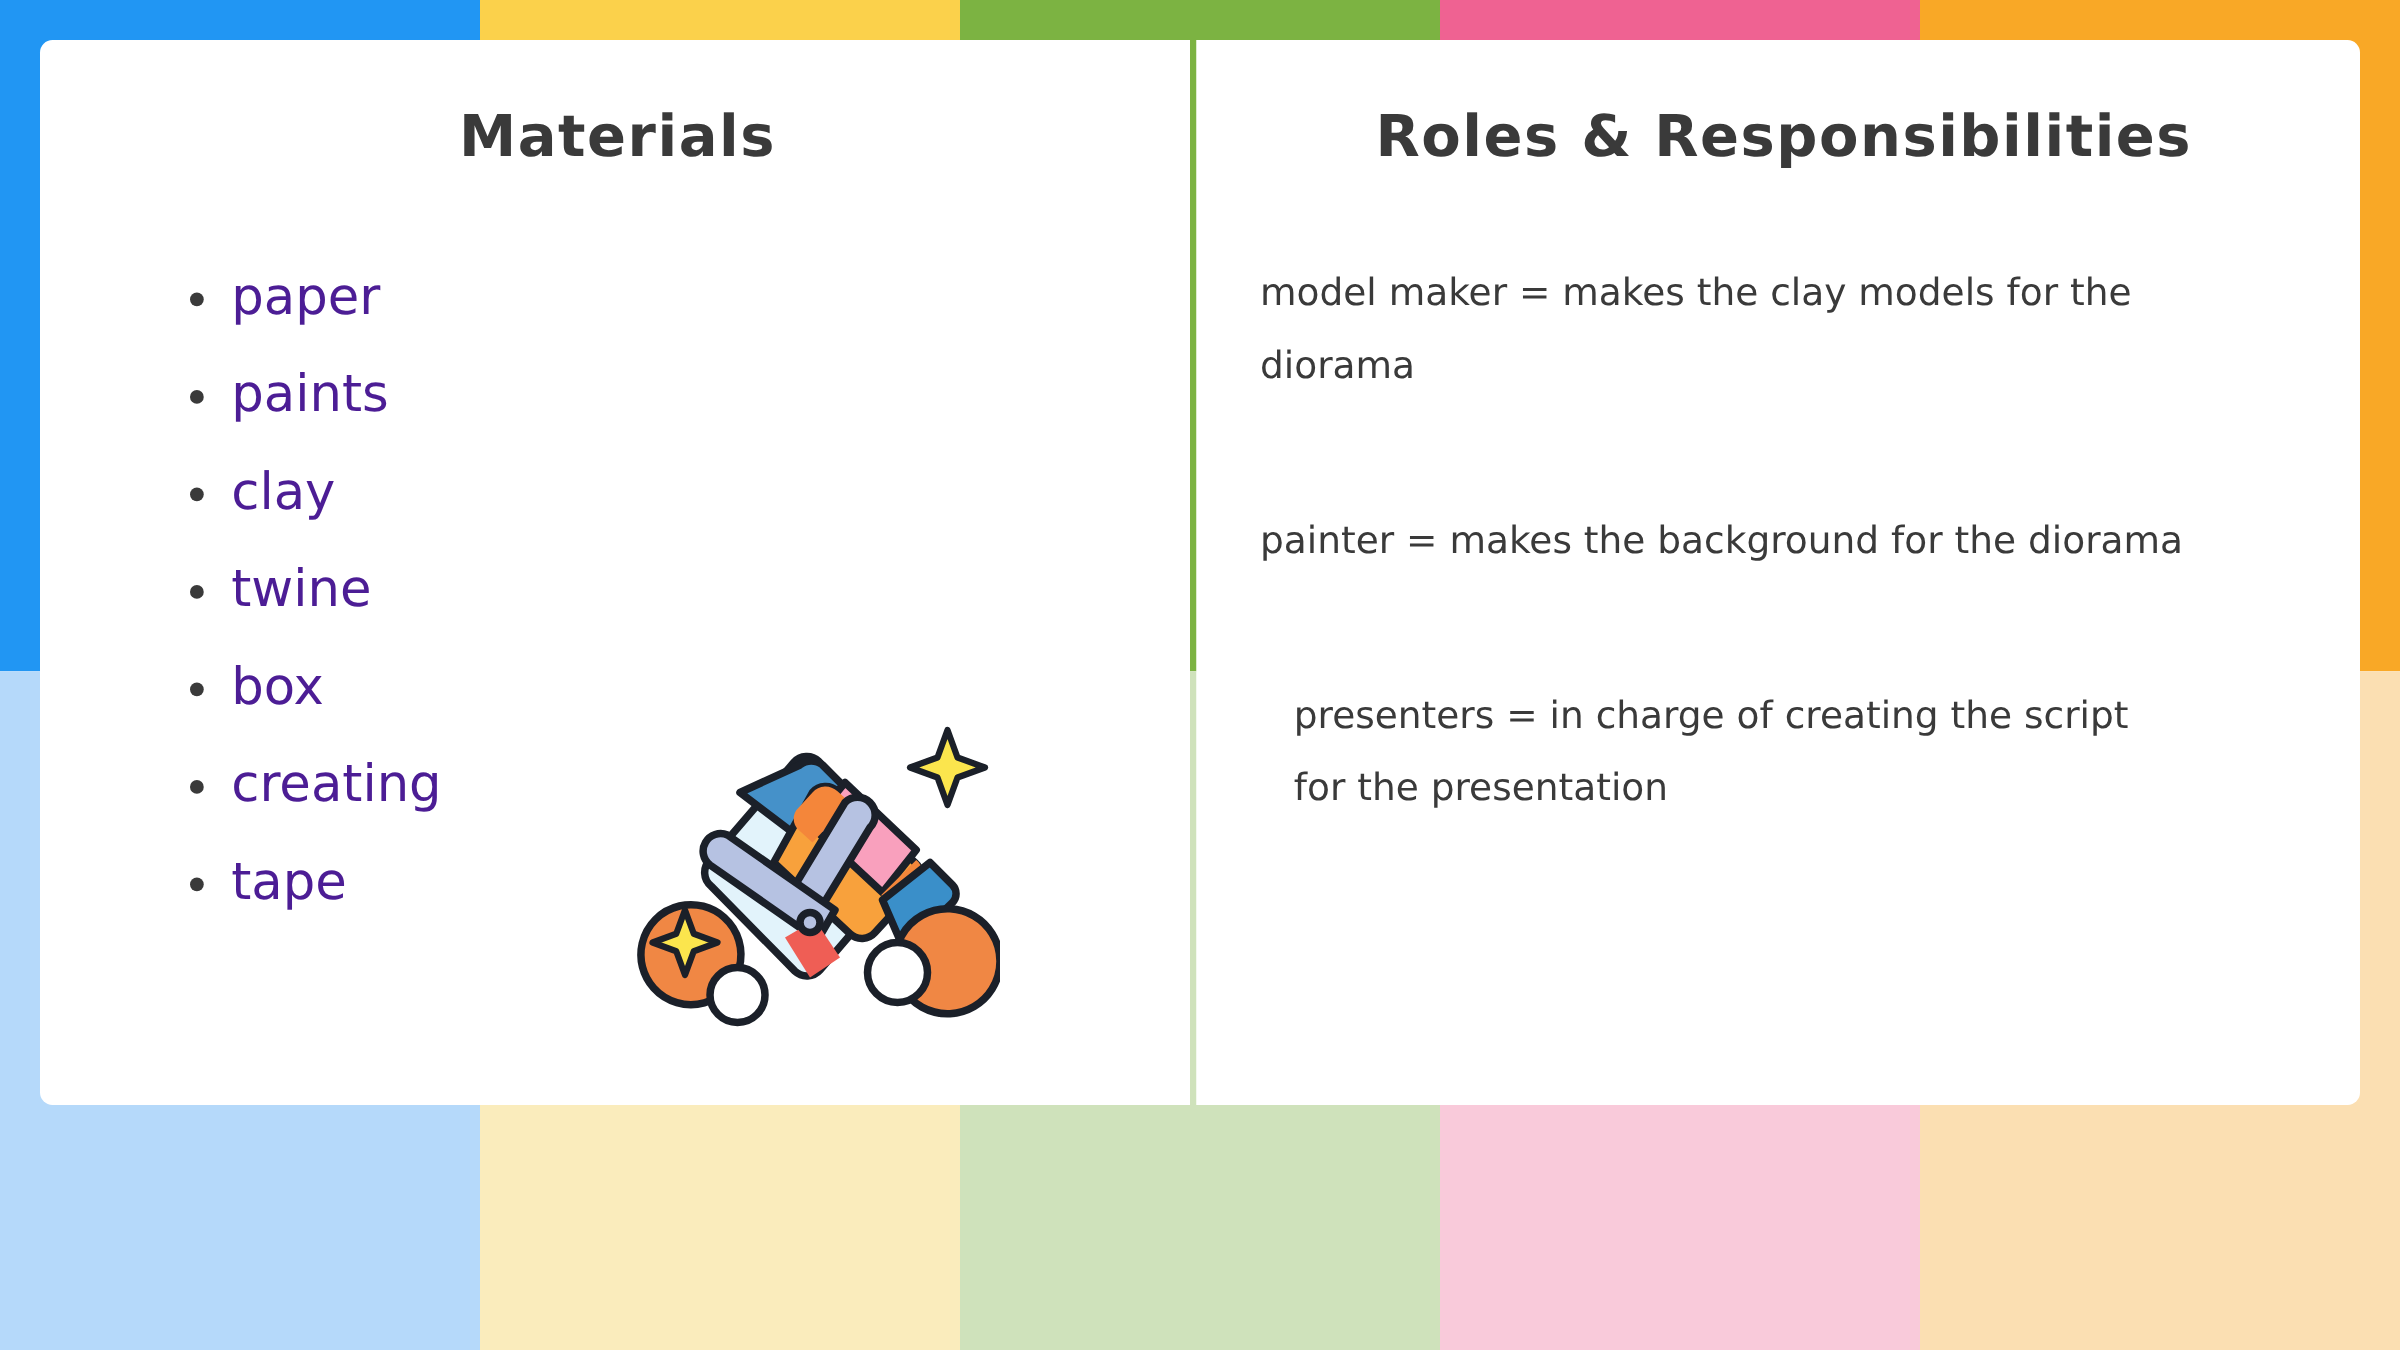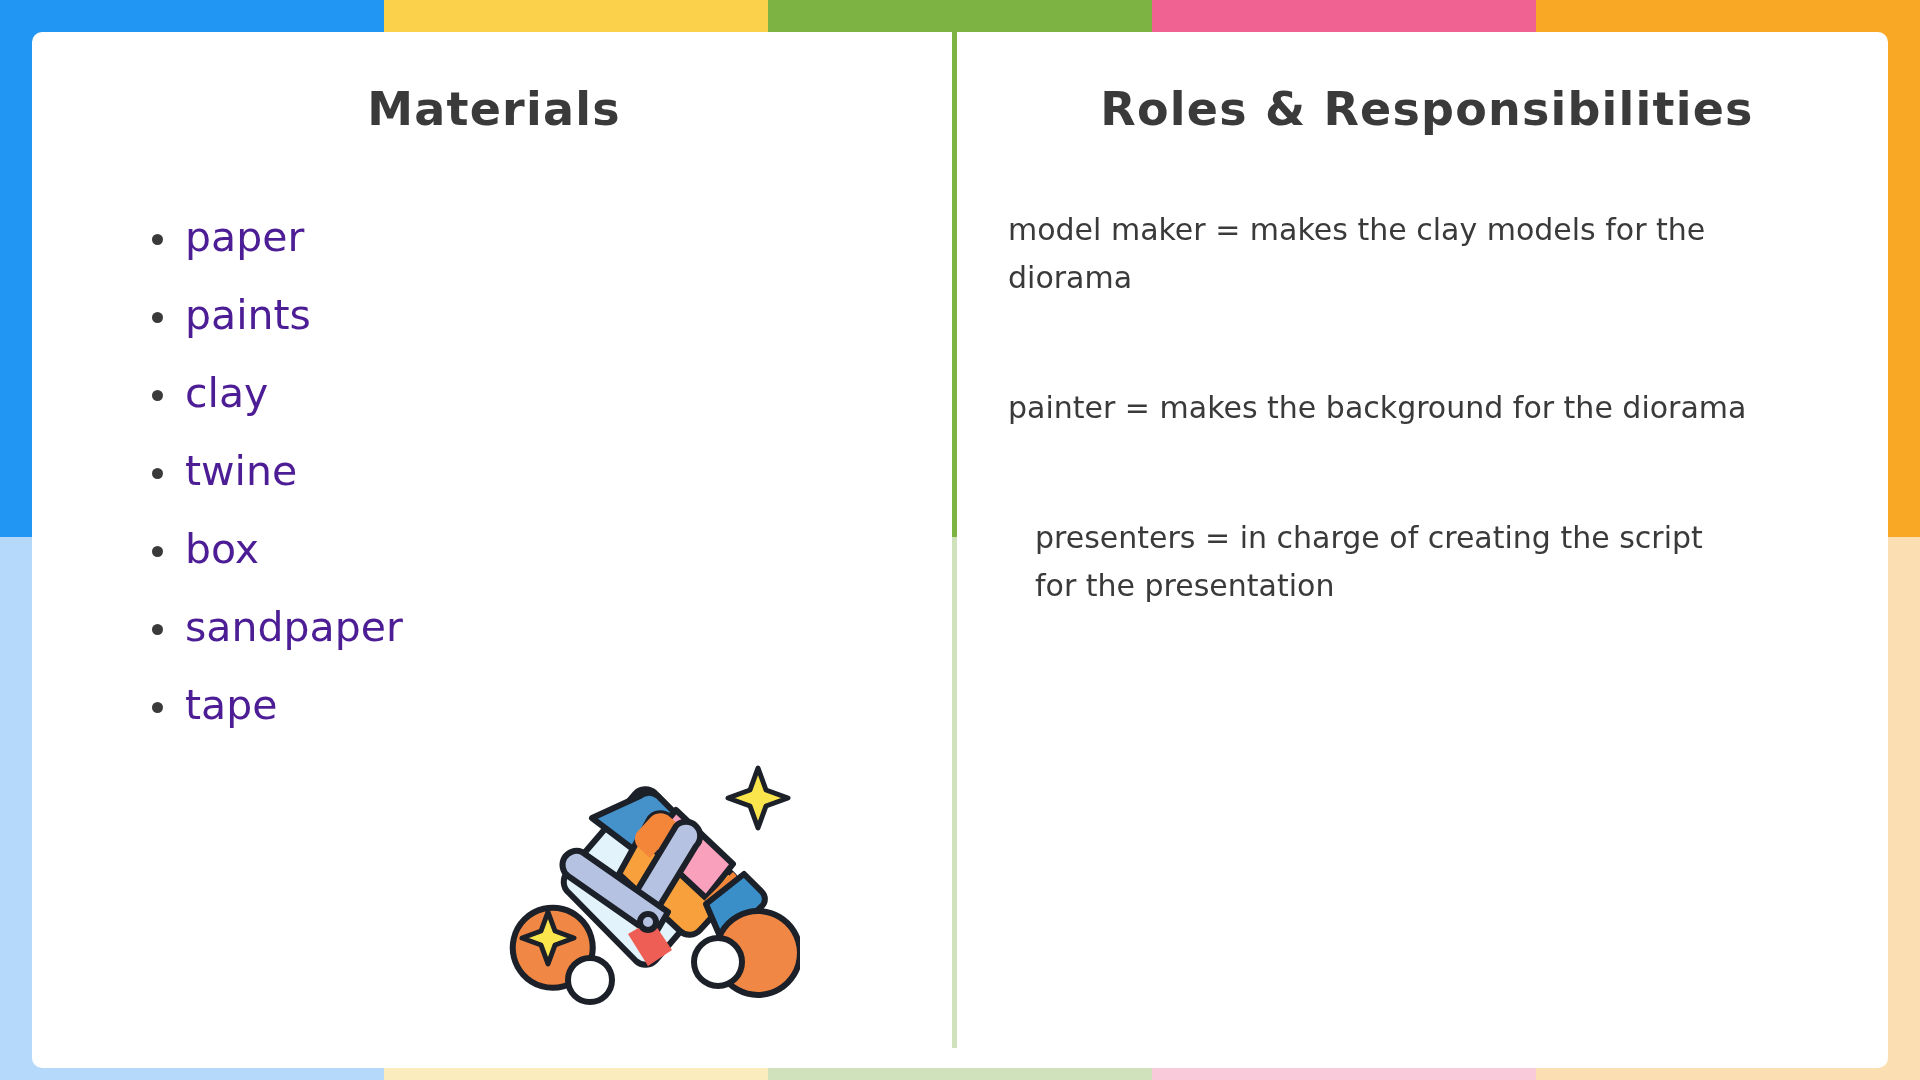--- a/index.html
+++ b/index.html
@@ -32,21 +32,21 @@
   .stripe-row.top    { height: 537px; }
   .stripe-row.bottom { height: 543px; }
   .stripe-cell { flex: 1 1 20%; height: 100%; }
 
   
   #card {
     position: absolute;
     left: 32px;
     top: 32px;
     width: 1856px;
-    height: 1036px;
+    height: 852px;
     background: #ffffff;
     border-radius: 10px;
     display: flex;
     overflow: hidden;
     justify-content: space-between;
   }
 
   .panel {
     position: relative;
     width: 50%;
@@ -104,21 +104,21 @@
     background: #3a3a3a;
   }
 
   
   .roles {
     margin: 70px 0 0 48px;
     width: 740px;
   }
   .roles p {
     font-size: 30px;
-    line-height: 48px;
+    line-height: 58px;
     color: #3a3a3a;
     margin-bottom: 82px;
   }
   .roles p:last-child { margin-bottom: 0; margin-left: 27px; }
 
   
   .illo {
     position: absolute;
   }
   #illo-craft  { left: 468px; bottom: 26px;  width: 300px; height: 290px; }
@@ -149,21 +149,21 @@
 
     <section class="panel panel-left">
       <h1 class="panel-title">Materials</h1>
 
       <ul class="materials">
         <li>paper</li>
         <li>paints</li>
         <li>clay</li>
         <li>twine</li>
         <li>box</li>
-        <li>sandpaper</li>
+        <li>creating</li>
         <li>tape</li>
       </ul>
 
       <div class="illo" id="illo-craft">
         <svg viewBox="0 0 300 290" width="300" height="290" xmlns="http://www.w3.org/2000/svg">
           <g stroke="#1b2029" stroke-width="6" stroke-linejoin="round" stroke-linecap="round">
 
             <path d="M68 120 L135 42 a14 14 0 0 1 20 -1 L222 110 a14 14 0 0 1 1 20 L156 208 a14 14 0 0 1 -20 1 L69 141 a14 14 0 0 1 -1 -21 Z" fill="#e2f3fb"></path>
             <path d="M92 66 L140 44 a14 14 0 0 1 18 0 L188 74 L150 110 Z" fill="#4591c9" stroke="none"></path>
             <path d="M92 66 L140 44 a14 14 0 0 1 18 0 L188 74 L150 110 Z" fill="none"></path>

